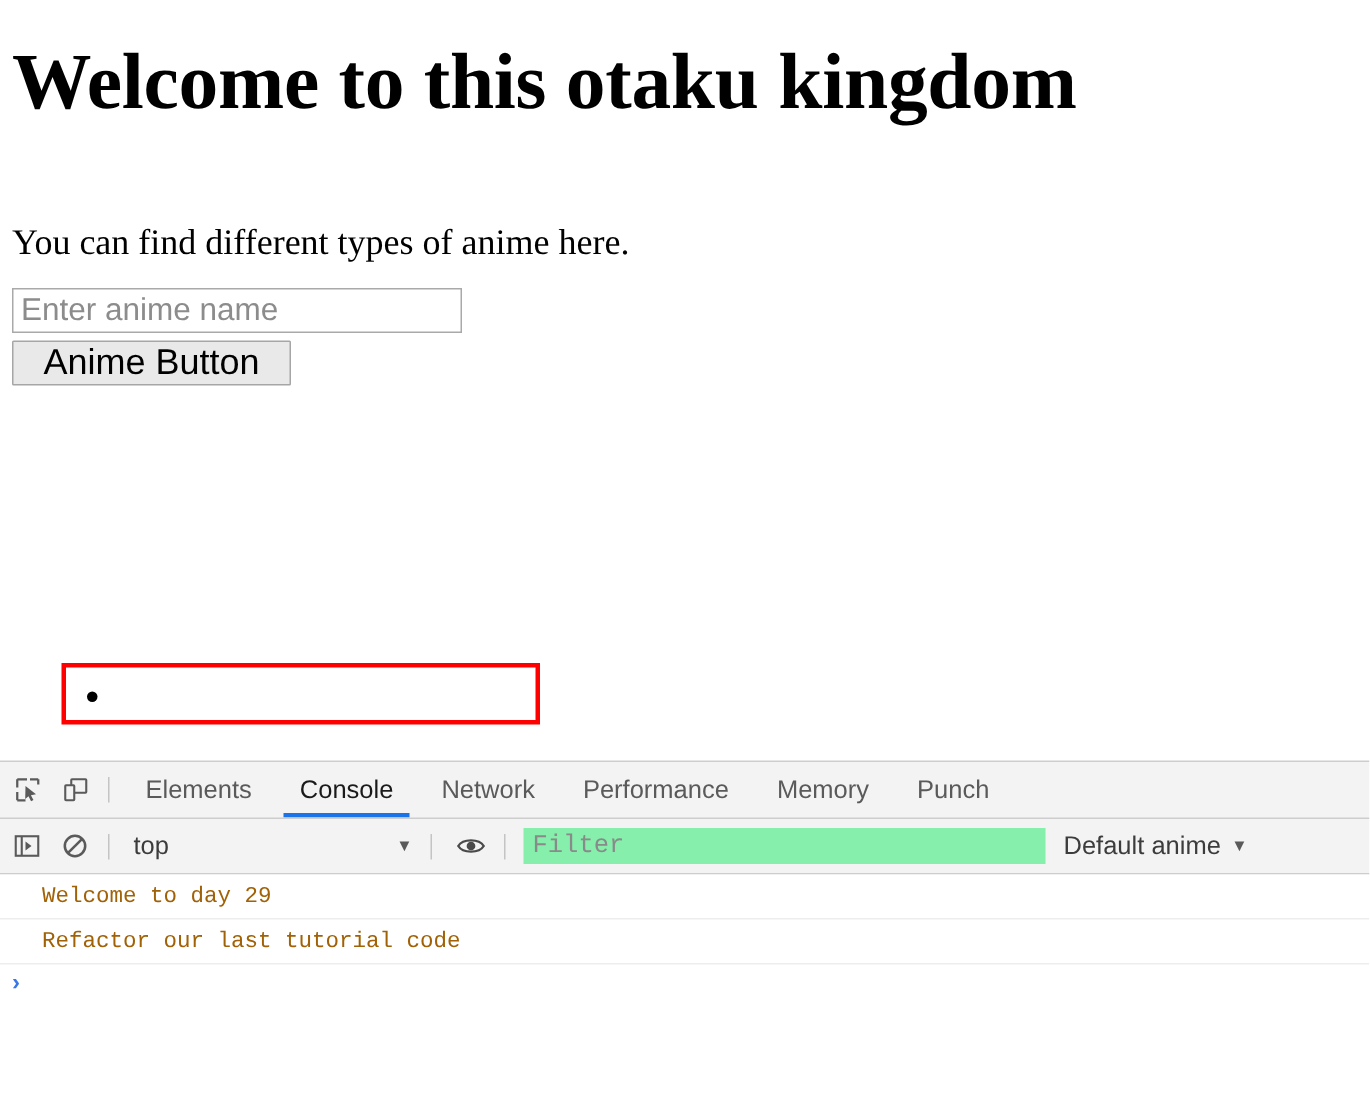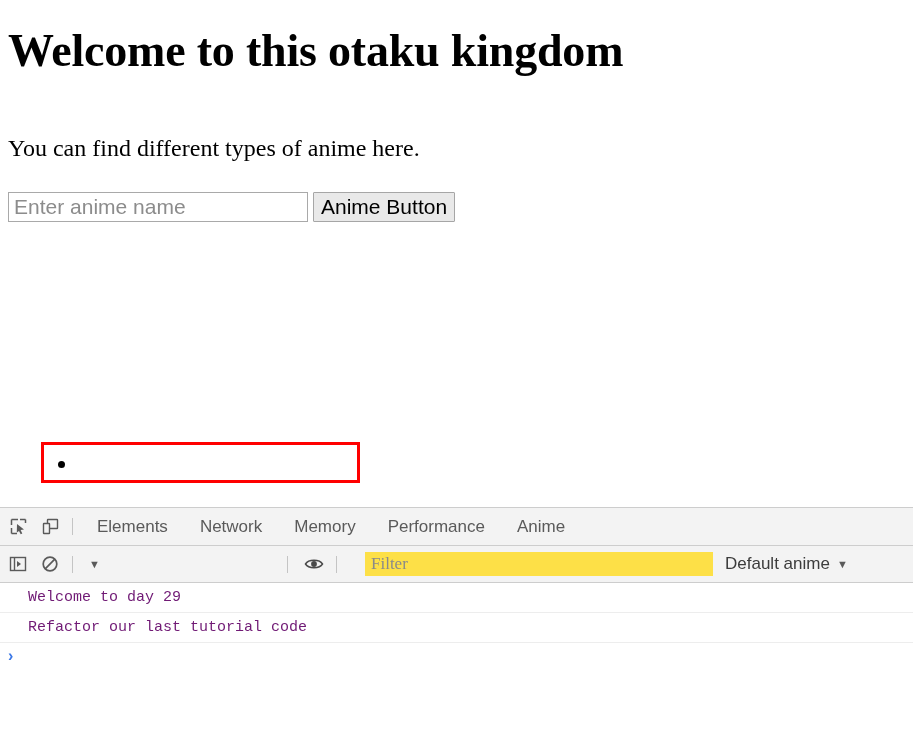--- a/index.html
+++ b/index.html
@@ -20,51 +20,52 @@
     position: absolute;
     left: 0; top: 0;
     width: 913px;
     height: 507px;
     background: #fff;
     overflow: hidden;
   }
 
   .page-title {
     font-family: "Liberation Serif", "DejaVu Serif", serif;
-    font-size: 46px;
+    font-size: 53px;
     font-weight: bold;
     color: #000;
     margin: 0;
     position: absolute;
     left: 8px;
     top: 26px;
     line-height: 1.1;
     letter-spacing: -0.2px;
     white-space: nowrap;
   }
 
   .page-paragraph {
     font-family: "Liberation Serif", "DejaVu Serif", serif;
     font-size: 24px;
     color: #000;
     margin: 0;
     position: absolute;
     left: 8px;
-    top: 134px;
+    top: 148px;
     line-height: 1.2;
     white-space: nowrap;
   }
 
   .form-row {
     position: absolute;
     left: 8px;
     top: 192px;
     display: flex;
     align-items: flex-start;
     gap: 5px;
+    flex-direction: column;
   }
 
   .anime-input {
     width: 288px;
     height: 26px;
     padding: 1px 5px;
     font-family: "Liberation Sans", "DejaVu Sans", sans-serif;
     font-size: 21px;
     line-height: 26px;
     color: #000;
@@ -74,27 +75,27 @@
     box-sizing: content-box;
     outline: none;
   }
   .anime-input::placeholder {
     color: #8c8c8c;
     opacity: 1;
   }
 
   .anime-button {
     font-family: "Liberation Sans", "DejaVu Sans", sans-serif;
-    font-size: 21px;
+    font-size: 24px;
     line-height: 24px;
     color: #000;
     background: #e9e9e9;
     border: 1px solid #a6a6a6;
     border-radius: 1px;
-    padding: 2px 7px;
+    padding: 2px 20px;
     height: 30px;
     box-sizing: border-box;
     cursor: default;
   }
 
   .anime-list {
     position: absolute;
     left: 40px;
     top: 256px;
     margin: 0;
@@ -219,27 +220,27 @@
     font-size: 11px;
     color: #5a5a5a;
     margin-right: 4px;
   }
 
   .dt-filter-input {
     width: 348px;
     height: 24px;
     border: none;
     outline: none;
-    background: #fde047;
-    font-family: Liberation Serif, serif;
+    background: #86efac;
+    font-family: Liberation Mono, monospace;
     font-size: 17px;
     color: #333;
     padding: 0 6px;
     box-sizing: border-box;
-    margin-left: 20px;
+    margin-left: 4px;
   }
   .dt-filter-input::placeholder {
     color: #8a8a8a;
     opacity: 1;
   }
 
   .dt-levels {
     display: flex;
     align-items: center;
     gap: 7px;
@@ -254,21 +255,21 @@
     position: relative;
     background: #ffffff;
     height: 161px;
     overflow: hidden;
   }
 
   .console-msg {
     font-family: "Liberation Mono", "DejaVu Sans Mono", monospace;
     font-size: 15px;
     line-height: 17px;
-    color: #701a75;
+    color: #a16207;
     padding: 6px 0 6px 28px;
     border-bottom: 1px solid #ededed;
     white-space: pre;
   }
 
   .console-prompt {
     display: flex;
     align-items: flex-start;
     padding: 5px 0 5px 8px;
     height: 22px;
@@ -323,24 +324,25 @@
     <div class="dt-icon-btn">
       <svg width="19" height="19" viewBox="0 0 19 19">
         <rect x="6.5" y="2.5" width="10" height="9" rx="0.5" stroke="#5a5a5a" stroke-width="1.4" fill="none"></rect>
         <rect x="2.5" y="6.5" width="6" height="10" rx="0.5" stroke="#5a5a5a" stroke-width="1.4" fill="#f3f3f3"></rect>
       </svg>
     </div>
 
     <div class="dt-sep"></div>
 
     <div class="dt-tab">Elements</div>
+    <div class="dt-tab active">Console</div>
     <div class="dt-tab">Network</div>
+    <div class="dt-tab">Performance</div>
     <div class="dt-tab">Memory</div>
-    <div class="dt-tab">Performance</div>
-    <div class="dt-tab">Anime</div>
+    <div class="dt-tab">Punch</div>
   </div>
 
   <div class="dt-filterbar">
 
     <div class="dt-icon-btn">
       <svg width="18" height="18" viewBox="0 0 18 18">
         <rect x="1.5" y="2.5" width="15" height="13" stroke="#5a5a5a" stroke-width="1.4" fill="none"></rect>
         <line x1="5.5" y1="2.5" x2="5.5" y2="15.5" stroke="#5a5a5a" stroke-width="1.4"></line>
         <path d="M8 6 L12 9 L8 12 Z" fill="#5a5a5a"></path>
       </svg>
@@ -349,20 +351,21 @@
     <div class="dt-icon-btn">
       <svg width="18" height="18" viewBox="0 0 18 18">
         <circle cx="9" cy="9" r="6.8" stroke="#5a5a5a" stroke-width="1.7" fill="none"></circle>
         <line x1="4.2" y1="13.8" x2="13.8" y2="4.2" stroke="#5a5a5a" stroke-width="1.7"></line>
       </svg>
     </div>
 
     <div class="dt-sep"></div>
 
     <div class="dt-context">
+      <span class="ctx-label">top</span>
       <span class="dt-caret">▼</span>
     </div>
 
     <div class="dt-sep"></div>
 
     <div class="dt-icon-btn">
       <svg width="20" height="18" viewBox="0 0 20 18">
         <path d="M1.5 9 C4.5 4, 15.5 4, 18.5 9 C15.5 14, 4.5 14, 1.5 9 Z" stroke="#4a4a4a" stroke-width="1.5" fill="none"></path>
         <circle cx="10" cy="9" r="2.9" fill="#4a4a4a"></circle>
       </svg>

